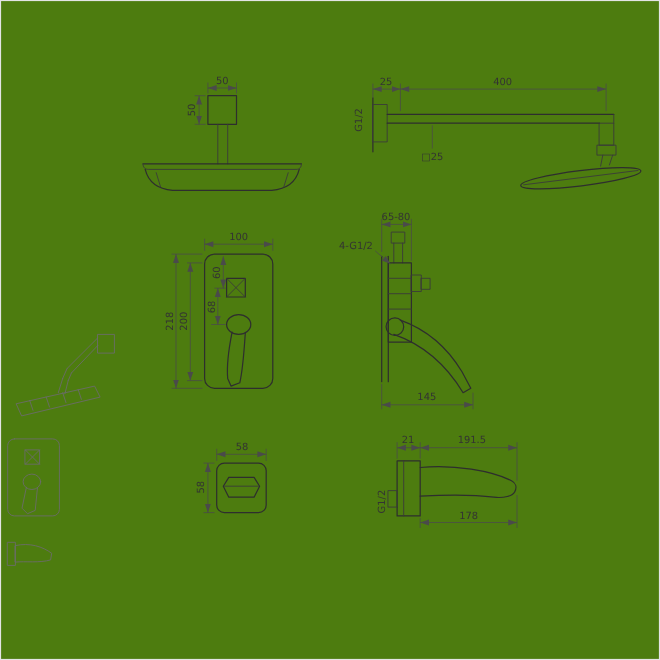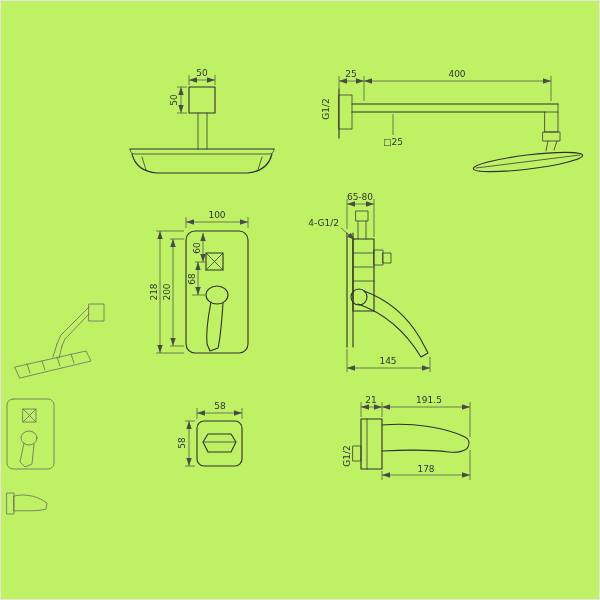--- a/index.html
+++ b/index.html
@@ -1,16 +1,16 @@
 <!DOCTYPE html>
 <html><head>
 <meta charset="utf-8">
 <style>
   html,body{margin:0;padding:0;background:#fff;}
-  .frame{width:598px;height:598px;border:1px solid #e4e4e4;background:#bef264;position:relative;}
+  .frame{width:598px;height:598px;border:1px solid #e4e4e4;background:#4d7c0f;position:relative;}
   svg{display:block;}
   text{font-family:"DejaVu Sans","Liberation Sans",sans-serif;font-size:9px;fill:#333;}
   .ol{fill:none;stroke:#2e2e2e;stroke-width:1.1;stroke-linejoin:round;stroke-linecap:round;}
   .ol2{fill:none;stroke:#3a3a3a;stroke-width:.8;stroke-linejoin:round;stroke-linecap:round;}
   .dl{fill:none;stroke:#4a4a4a;stroke-width:.7;}
   .dim{marker-start:url(#mS);marker-end:url(#mE);}
   .lt{fill:none;stroke:#6b6b6b;stroke-width:.8;stroke-linejoin:round;stroke-linecap:round;}
 </style>
 </head>
 <body>

